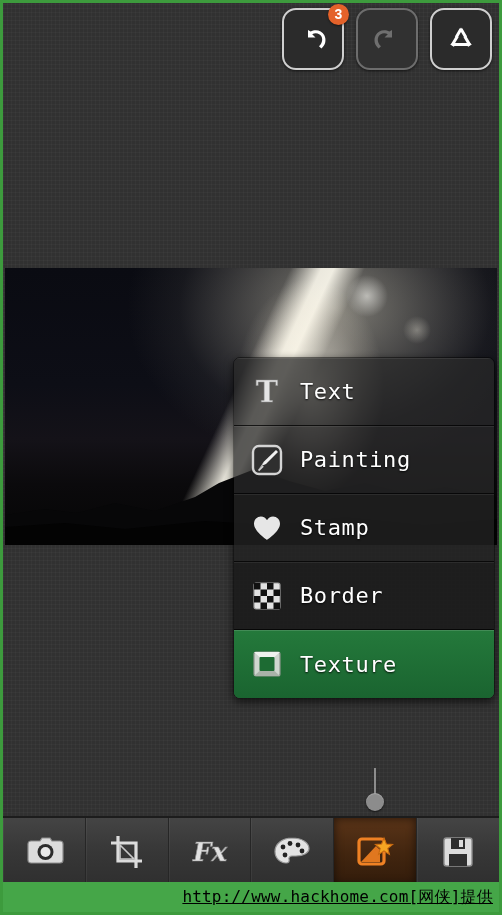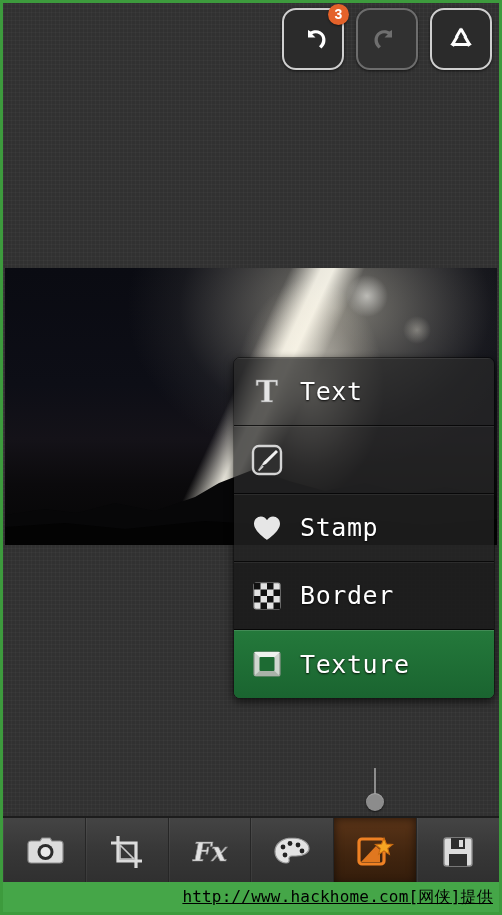--- a/index.html
+++ b/index.html
@@ -148,21 +148,21 @@
   .menu-icon {
     width: 66px;
     min-width: 66px;
     display: flex;
     align-items: center;
     justify-content: center;
   }
   .menu-label {
     color: #ffffff;
     font-family: "DejaVu Sans Mono", "Liberation Mono", monospace;
-    font-size: 25px;
+    font-size: 22px;
     letter-spacing: 0.6px;
     text-shadow: 0 1px 2px rgba(0,0,0,0.85);
   }
 
   
   #connector-line {
     position: absolute;
     left: 374px;
     top: 768px;
     width: 2px;
@@ -298,20 +298,21 @@
 
     <div class="menu-item translucent">
       <span class="menu-icon">
         <svg width="36" height="36" viewBox="0 0 36 36">
           <rect x="4" y="4" width="28" height="28" rx="6" fill="#2f2f2f" stroke="#d4d4d4" stroke-width="2.4"></rect>
           <path d="M27 8 L29 10 L17 22 L13.5 23.5 L14.5 20 Z" fill="#f0f0f0"></path>
           <path d="M14.5 20 L13.5 23.5 L9 28 L12.5 23.2 Z" fill="#dcdcdc"></path>
           <path d="M9 28 L13.5 23.5 L14.8 24.8 L10.2 29.2 Z" fill="#cfcfcf"></path>
         </svg>
       </span>
+      <span class="menu-label">Painting</span>
     </div>
 
     <div class="menu-item translucent-2">
       <span class="menu-icon">
         <svg width="34" height="34" viewBox="0 0 34 34">
           <path d="M17 29 C17 29 4 20.5 4 12.8 C4 8.4 7.3 5.5 10.9 5.5 C13.6 5.5 15.9 7.1 17 9.3 C18.1 7.1 20.4 5.5 23.1 5.5 C26.7 5.5 30 8.4 30 12.8 C30 20.5 17 29 17 29 Z" fill="#e6e6e6"></path>
         </svg>
       </span>
       <span class="menu-label">Stamp</span>
     </div>

